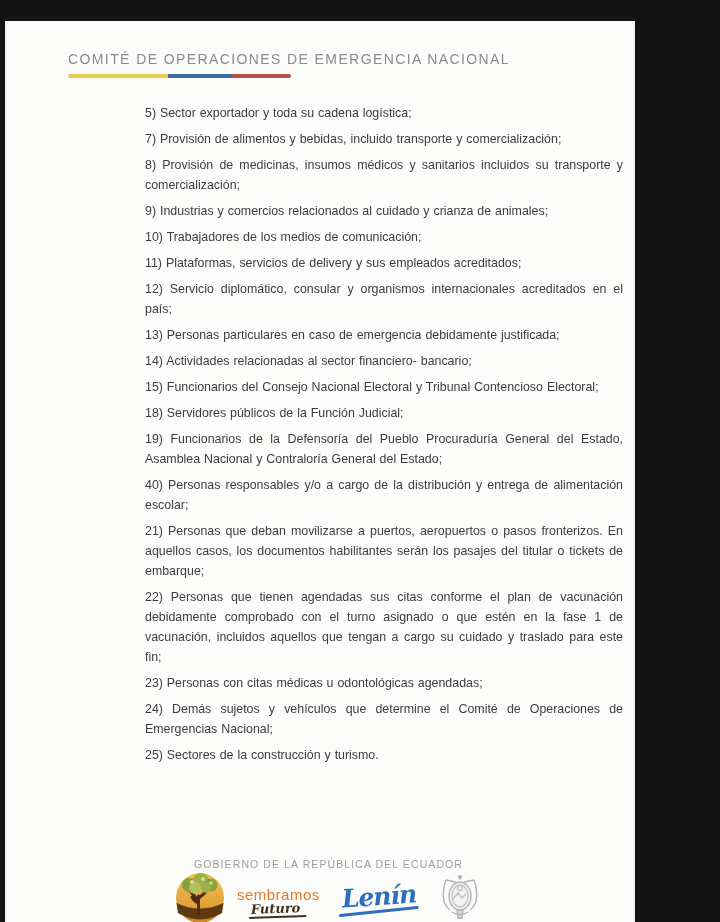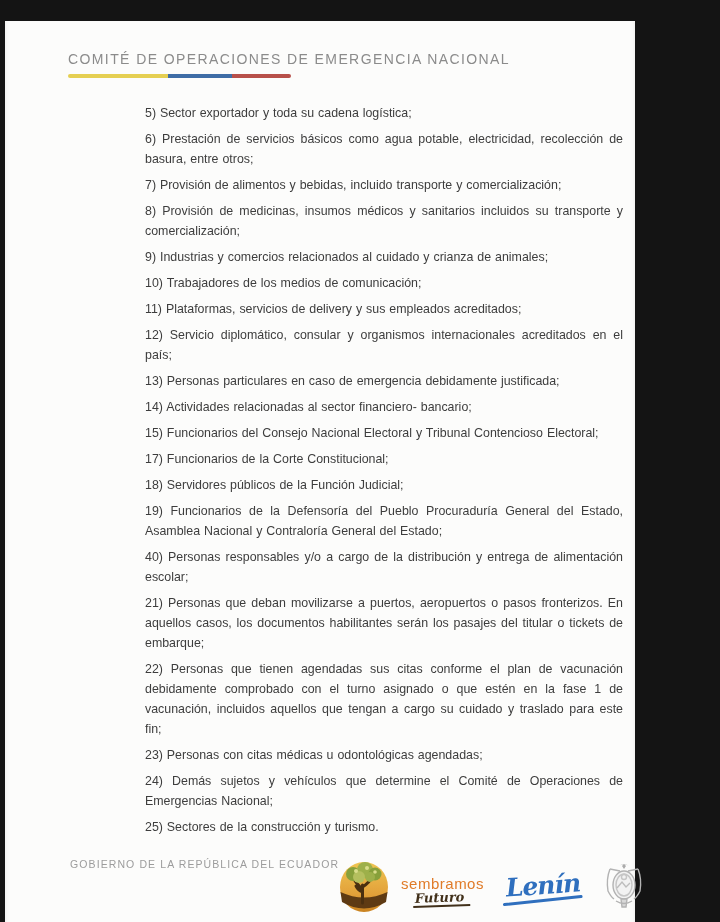--- a/index.html
+++ b/index.html
@@ -57,21 +57,23 @@
     margin-bottom: 6px;
     word-spacing: 0.5px;
   }
 
   
   .footer {
     position: absolute;
     left: 65px; right: 48px; bottom: 10px;
     height: 62px;
     display: flex;
+    align-items: center;
     justify-content: space-between;
+    flex-direction: column;
   }
   .gov-label {
     font-size: 10.5px;
     letter-spacing: 1.1px;
     color: var(--footer-gray, #9c9c9c);
     white-space: nowrap;
   }
   .logos { display: flex; align-items: center; gap: 22px; }
 
   .sembramos { display: flex; align-items: center; gap: 12px; }
@@ -125,31 +127,29 @@
     <div class="doc-title">COMITÉ DE OPERACIONES DE EMERGENCIA NACIONAL</div>
     <div class="flag-bar">
       <span class="flag-yellow"></span>
       <span class="flag-blue"></span>
       <span class="flag-red"></span>
     </div>
   </div>
 
   <div class="content">
     <p class="item">5) Sector exportador y toda su cadena logística;</p>
-    <p class="item">6) Prestación de servicios básicos como agua potable, electricidad, recolección de basura, entre otros;</p>
     <p class="item">7) Provisión de alimentos y bebidas, incluido transporte y comercialización;</p>
     <p class="item">8) Provisión de medicinas, insumos médicos y sanitarios incluidos su transporte y comercialización;</p>
     <p class="item">9) Industrias y comercios relacionados al cuidado y crianza de animales;</p>
     <p class="item">10) Trabajadores de los medios de comunicación;</p>
     <p class="item">11) Plataformas, servicios de delivery y sus empleados acreditados;</p>
     <p class="item">12) Servicio diplomático, consular y organismos internacionales acreditados en el país;</p>
     <p class="item">13) Personas particulares en caso de emergencia debidamente justificada;</p>
     <p class="item">14) Actividades relacionadas al sector financiero- bancario;</p>
     <p class="item">15) Funcionarios del Consejo Nacional Electoral y Tribunal Contencioso Electoral;</p>
-    <p class="item">17) Funcionarios de la Corte Constitucional;</p>
     <p class="item">18) Servidores públicos de la Función Judicial;</p>
     <p class="item">19) Funcionarios de la Defensoría del Pueblo Procuraduría General del Estado, Asamblea Nacional y Contraloría General del Estado;</p>
     <p class="item">40) Personas responsables y/o a cargo de la distribución y entrega de alimentación escolar;</p>
     <p class="item">21) Personas que deban movilizarse a puertos, aeropuertos o pasos fronterizos. En aquellos casos, los documentos habilitantes serán los pasajes del titular o tickets de embarque;</p>
     <p class="item">22) Personas que tienen agendadas sus citas conforme el plan de vacunación debidamente comprobado con el turno asignado o que estén en la fase 1 de vacunación, incluidos aquellos que tengan a cargo su cuidado y traslado para este fin;</p>
     <p class="item">23) Personas con citas médicas u odontológicas agendadas;</p>
     <p class="item">24) Demás sujetos y vehículos que determine el Comité de Operaciones de Emergencias Nacional;</p>
     <p class="item">25) Sectores de la construcción y turismo.</p>
   </div>
 

